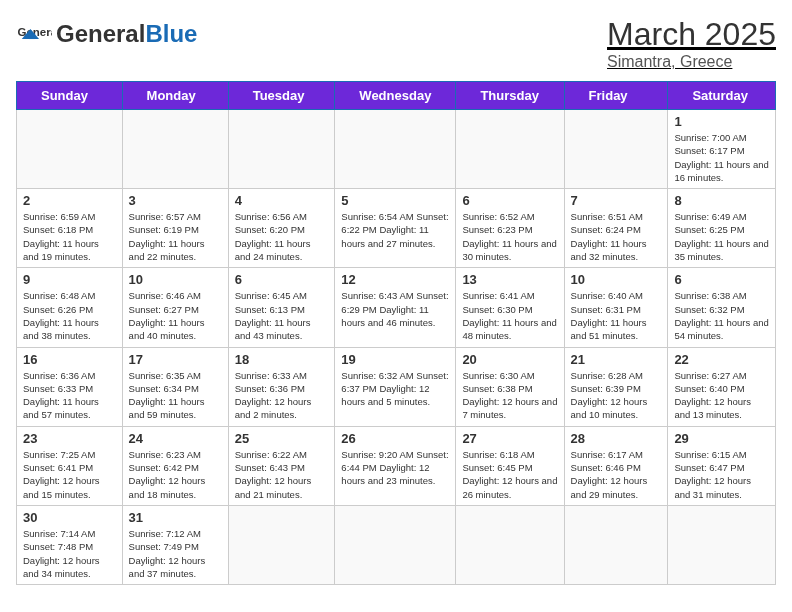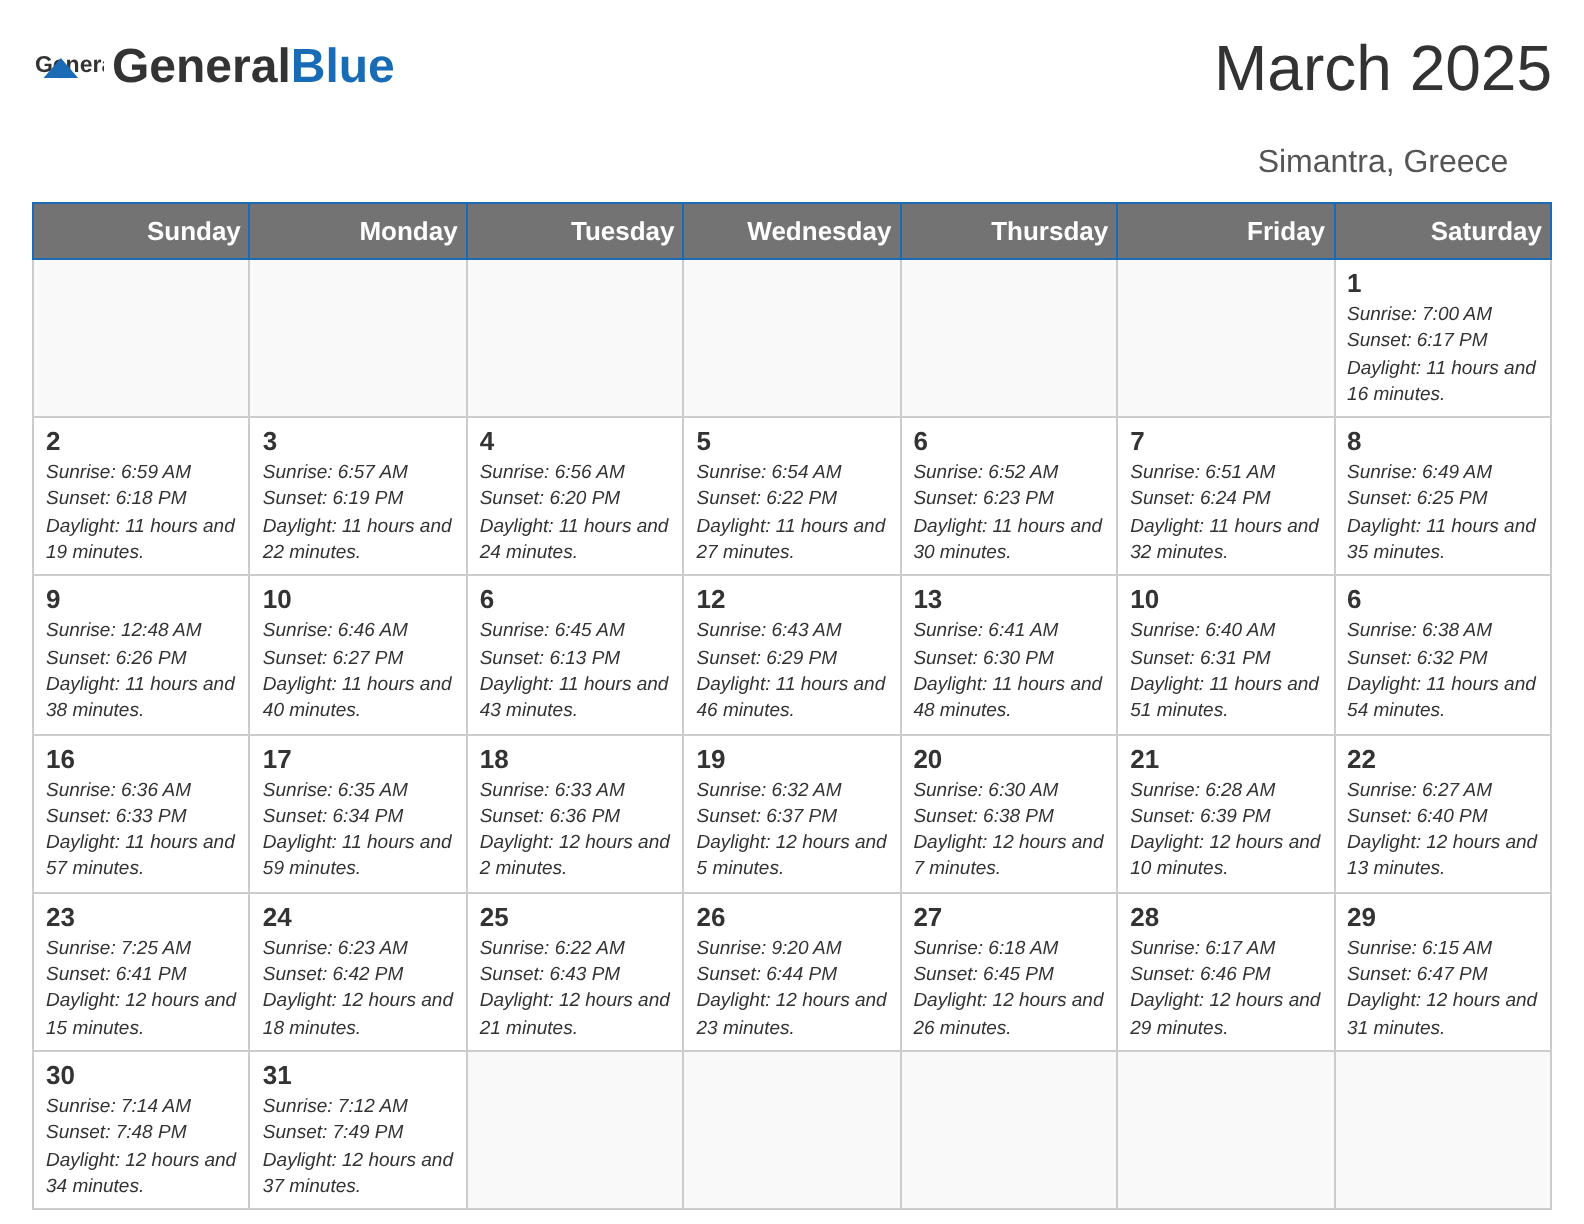--- a/index.html
+++ b/index.html
@@ -19,42 +19,42 @@
     .logo {
       display: flex;
       align-items: center;
       gap: 4px;
     }
     .logo-icon {
       width: 36px;
       height: 36px;
     }
     .title-area {
-      text-align: center;
+      text-align: left;
+      text-decoration: underline;
     }
     .main-title {
       font-size: 32px;
       color: #333;
       font-weight: normal;
     }
     .sub-title {
       font-size: 16px;
       color: #555;
-      margin-top: 20px;
     }
     .calendar {
       width: 100%;
       border-collapse: collapse;
       border: 1px solid #ccc;
     }
     .calendar th {
-      background-color: #737373;
+      background-color: #6d28d9;
       color: #fff;
-      text-align: right;
-      padding: 6px 4px;
+      text-align: left;
+      padding: 6px 24px;
       font-size: 13px;
       border: 1px solid #1a6bb5;
     }
     .calendar td {
       vertical-align: top;
       border: 1px solid #ccc;
       padding: 4px 6px;
       font-size: 10px;
       color: #333;
       min-height: 70px;
@@ -63,21 +63,20 @@
     .day-number {
       font-size: 13px;
       font-weight: bold;
       display: block;
       margin-bottom: 2px;
     }
     .day-info {
       font-size: 9.5px;
       line-height: 1.4;
       color: #333;
-      font-style: italic;
     }
     .empty-cell {
       background: #f9f9f9;
     }
   </style>
 </head>
 <body>
 
 <div class="header-area">
   <div class="logo">
@@ -173,21 +172,21 @@
           <span class="day-number">8</span>
           <div class="day-info">Sunrise: 6:49 AM
 Sunset: 6:25 PM
 Daylight: 11 hours
 and 35 minutes.</div>
         </td>
       </tr>
       <tr>
         <td>
           <span class="day-number">9</span>
-          <div class="day-info">Sunrise: 12:48 AM
+          <div class="day-info">Sunrise: 6:48 AM
 Sunset: 6:26 PM
 Daylight: 11 hours
 and 38 minutes.</div>
         </td>
         <td>
           <span class="day-number">10</span>
           <div class="day-info">Sunrise: 6:46 AM
 Sunset: 6:27 PM
 Daylight: 11 hours
 and 40 minutes.</div>

